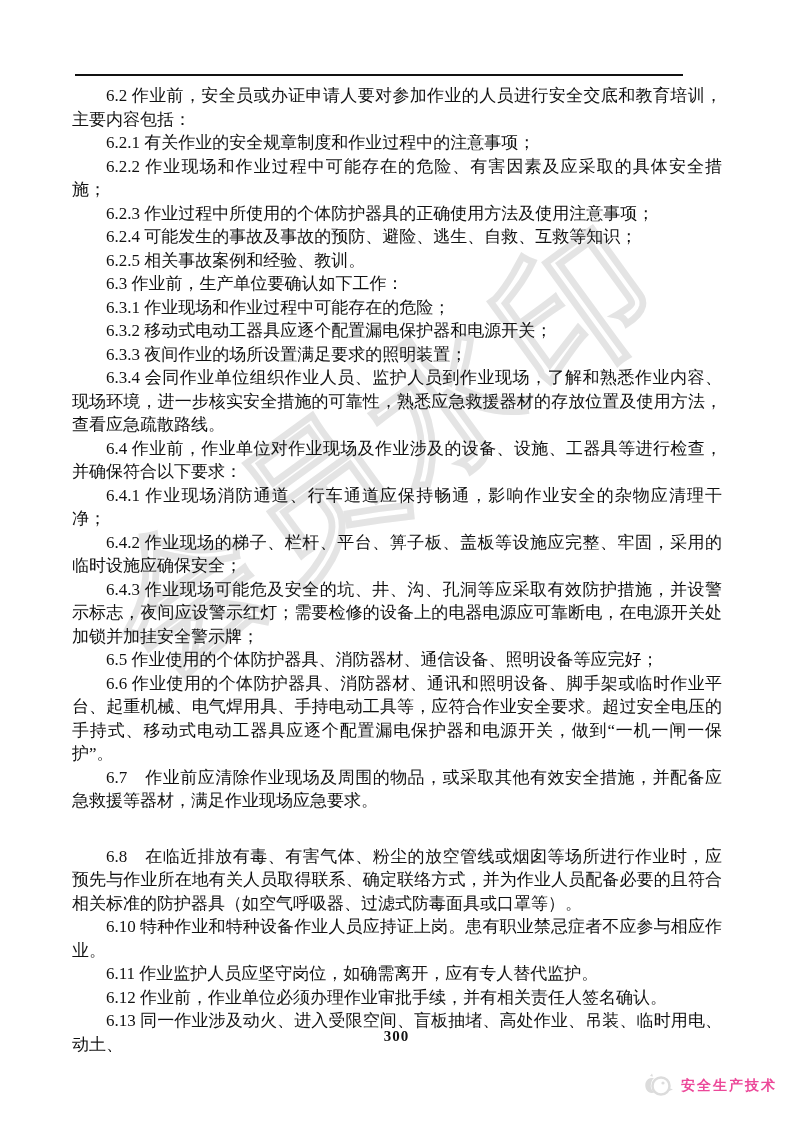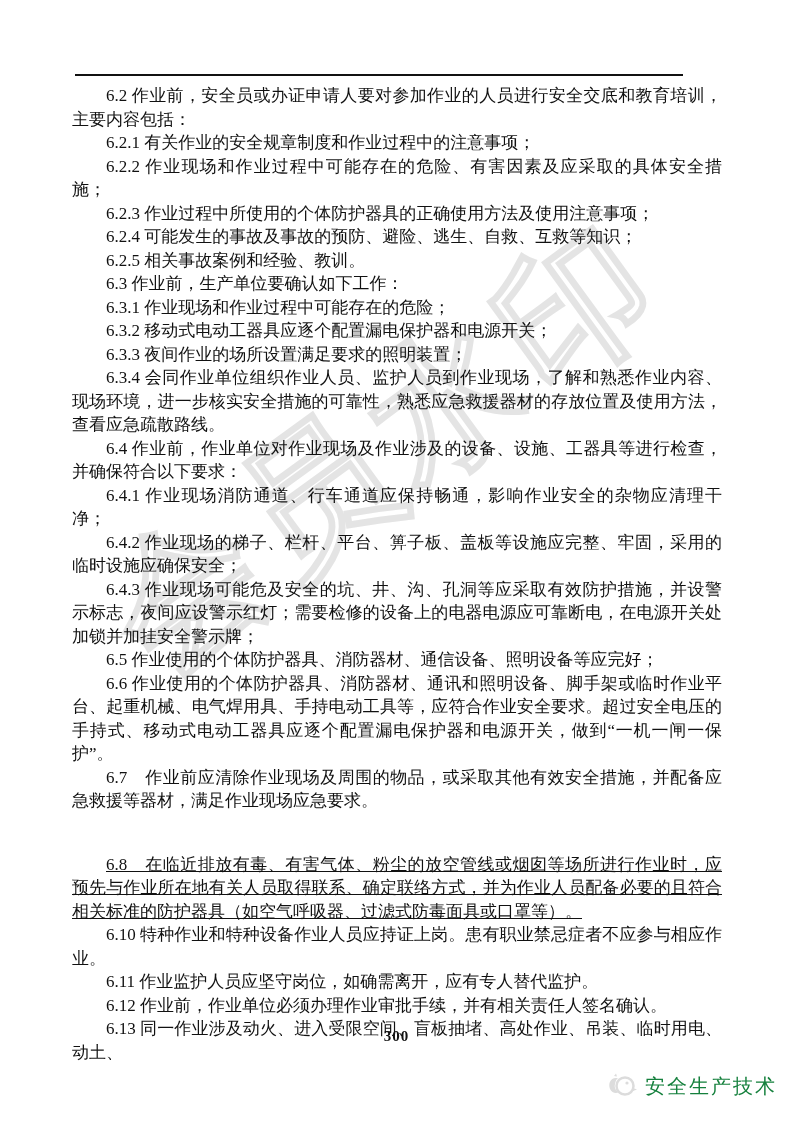--- a/index.html
+++ b/index.html
@@ -25,22 +25,21 @@
     font-size:17px;
     line-height:23.5px;
     text-align:justify;
     z-index:2;
   }
   .body-text p{
     margin:0;
     text-indent:2em;
   }
   .body-text p.gap-before{
-    margin-top:40px;
-    text-decoration:underline;
+    margin-top:32px;
   }
   .watermark{
     position:absolute;
     left:60px;top:330px;
     width:700px;
     z-index:1;
     transform:rotate(-36deg);
     transform-origin:center center;
     font-size:150px;
     font-weight:bold;
@@ -70,23 +69,23 @@
     align-items:center;
     gap:7px;
     z-index:2;
   }
   .brand-icon{
     width:32px;height:28px;
     display:inline-block;
   }
   .brand-label{
     font-family:"Liberation Sans","DejaVu Sans",sans-serif;
-    font-size:20px;
-    font-weight:normal;
-    color:#15803d;
+    font-size:14px;
+    font-weight:bold;
+    color:#ec4899;
     letter-spacing:2px;
   }
 </style>
 </head>
 <body>
 
 <div class="page">
 
   <div class="header-rule"></div>
 

